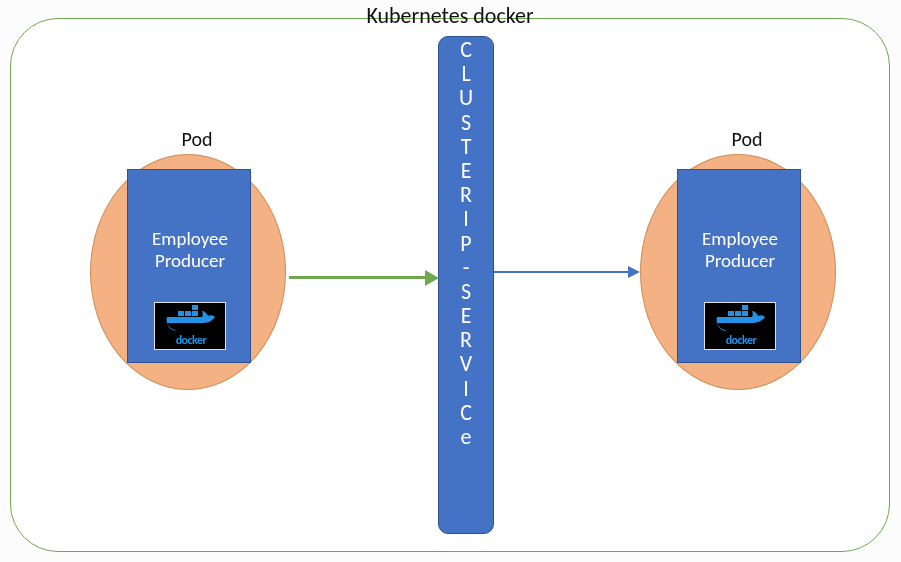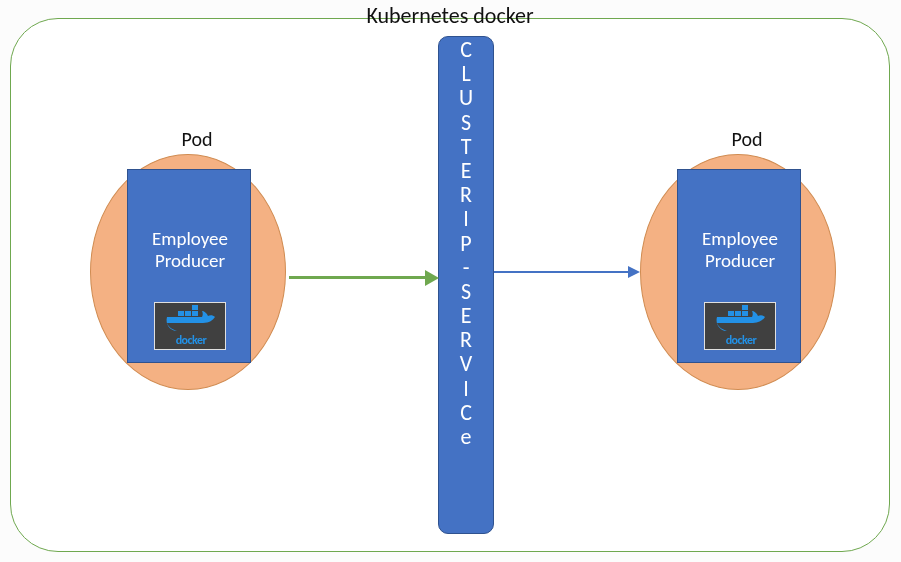--- a/index.html
+++ b/index.html
@@ -67,21 +67,21 @@
     color: #ffffff;
     font-size: 19px;
     line-height: 1.15;
   }
   .docker-badge {
     position: absolute;
     left: 26px;
     bottom: 12px;
     width: 72px;
     height: 48px;
-    background: #404040;
+    background: #000000;
     border: 1px solid #e0e0e0;
   }
   .docker-badge svg { position: absolute; left: 4px; top: 2px; }
   .docker-word {
     position: absolute;
     left: 0;
     bottom: 2px;
     width: 72px;
     text-align: center;
     font-size: 12px;

